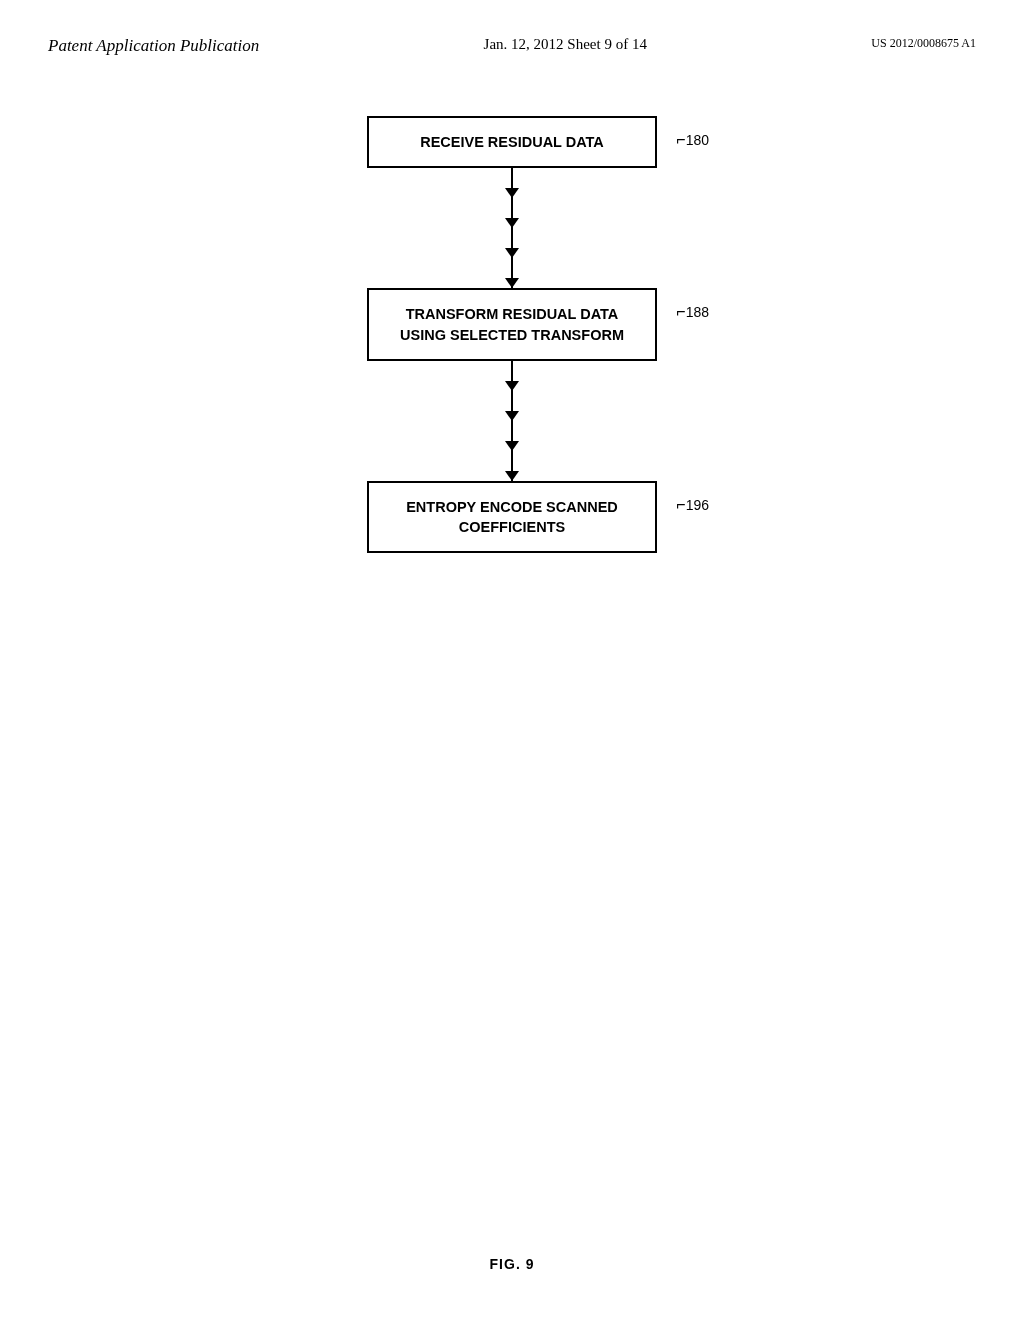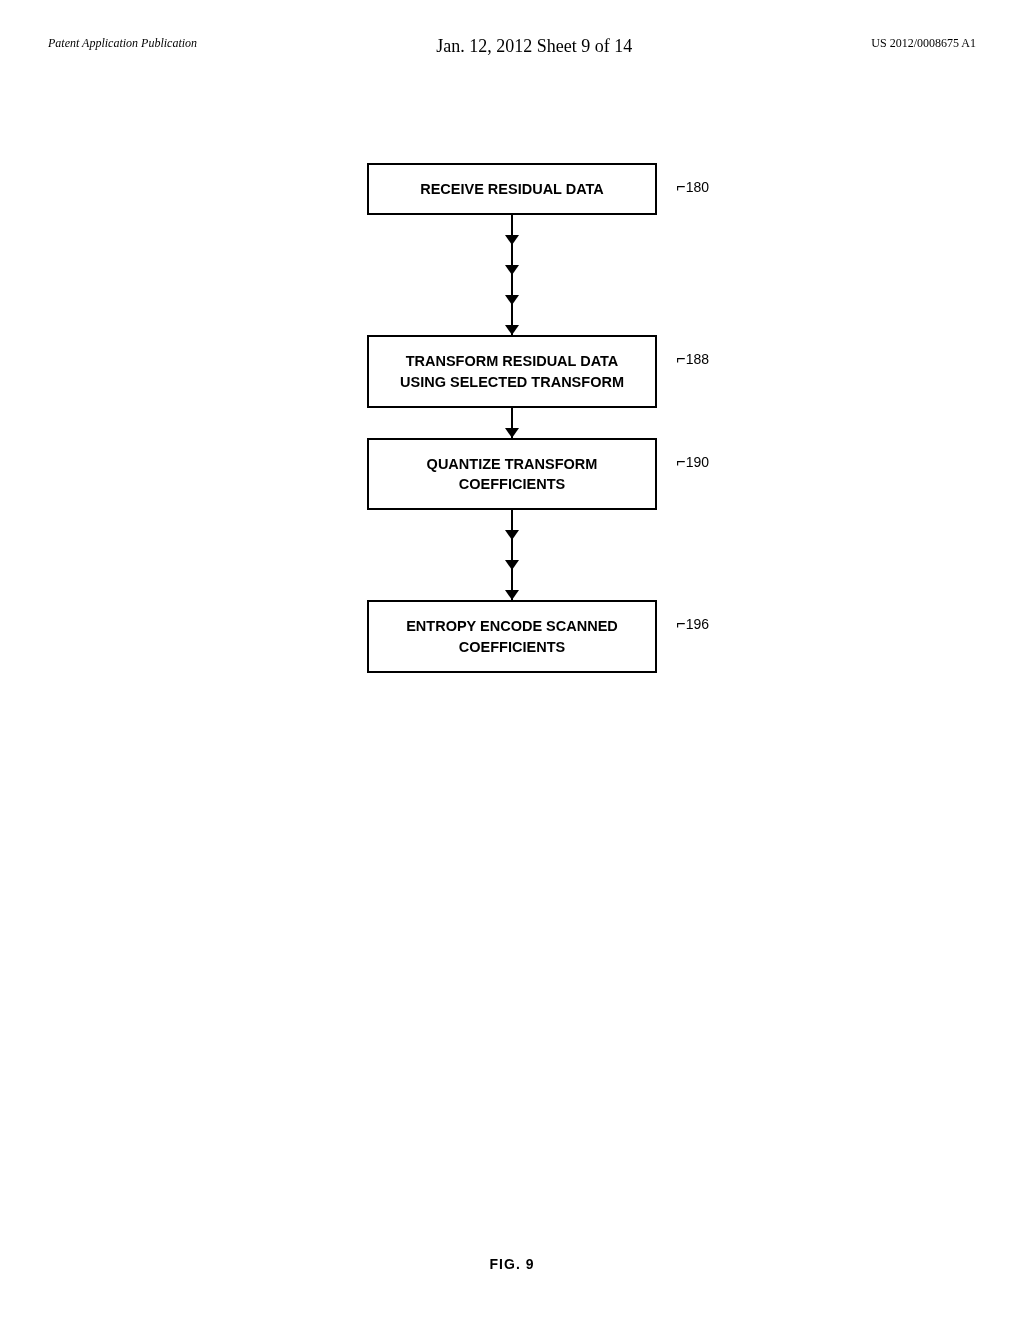--- a/index.html
+++ b/index.html
@@ -13,47 +13,46 @@
     }
 
     .header {
       display: flex;
       justify-content: space-between;
       align-items: flex-start;
       padding: 36px 48px 0 48px;
     }
 
     .header-left {
-      font-size: 12px;
+      font-size: 17px;
       font-style: italic;
     }
 
     .header-center {
-      font-size: 18px;
+      font-size: 15px;
       text-align: left;
     }
 
     .header-right {
       font-size: 12px;
     }
 
     .diagram-container {
       display: flex;
       flex-direction: column;
       align-items: center;
       margin-top: 60px;
       position: relative;
     }
 
     .flowchart {
       display: flex;
       flex-direction: column;
       align-items: flex-start;
       position: relative;
-      margin-top: 46px;
     }
 
     .flow-step {
       position: relative;
       display: flex;
       align-items: center;
     }
 
     .box {
       border: 2px solid #000;
@@ -126,25 +125,20 @@
       <div class="arrow-down"></div>
       <div class="arrow-down"></div>
       <div class="arrow-down"></div>
       <div class="arrow-down"></div>
       <div class="flow-step">
         <div class="box">TRANSFORM RESIDUAL DATA
 USING SELECTED TRANSFORM</div>
         <div class="ref-label"><span style="font-size:16px;">⌐</span>188</div>
       </div>
       <div class="arrow-down"></div>
-      <div class="flow-step">
-        <div class="box">QUANTIZE TRANSFORM
-COEFFICIENTS</div>
-        <div class="ref-label"><span style="font-size:16px;">⌐</span>190</div>
-      </div>
       <div class="arrow-down"></div>
       <div class="arrow-down"></div>
       <div class="arrow-down"></div>
       <div class="flow-step">
         <div class="box">ENTROPY ENCODE SCANNED
 COEFFICIENTS</div>
         <div class="ref-label"><span style="font-size:16px;">⌐</span>196</div>
       </div>
     </div>
 </div>

